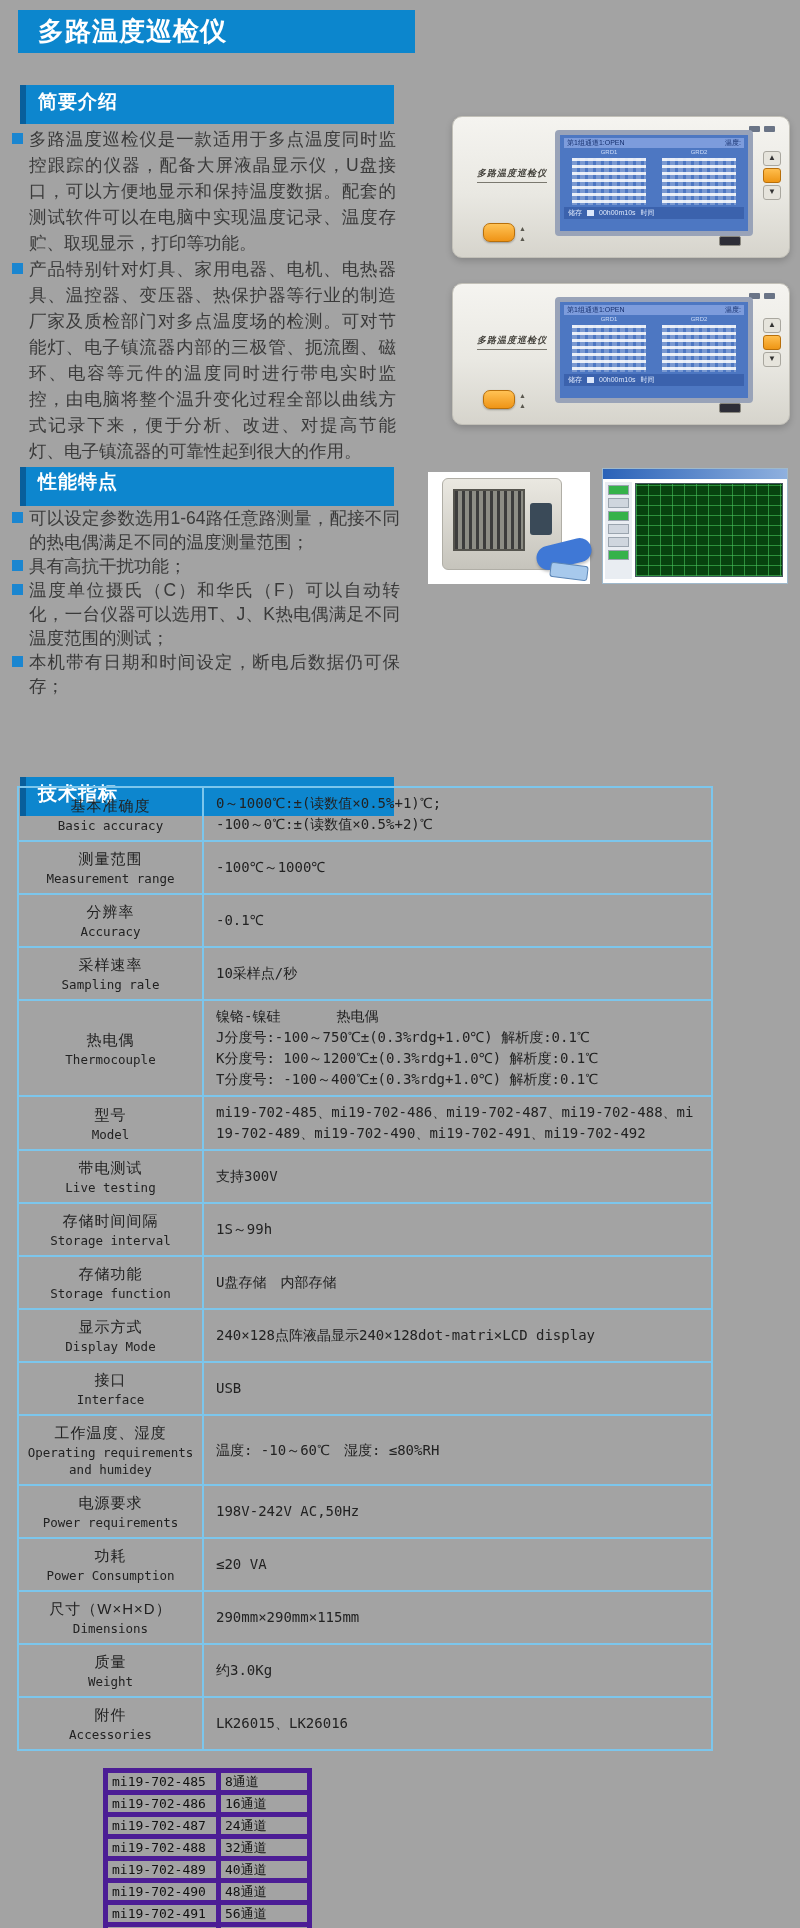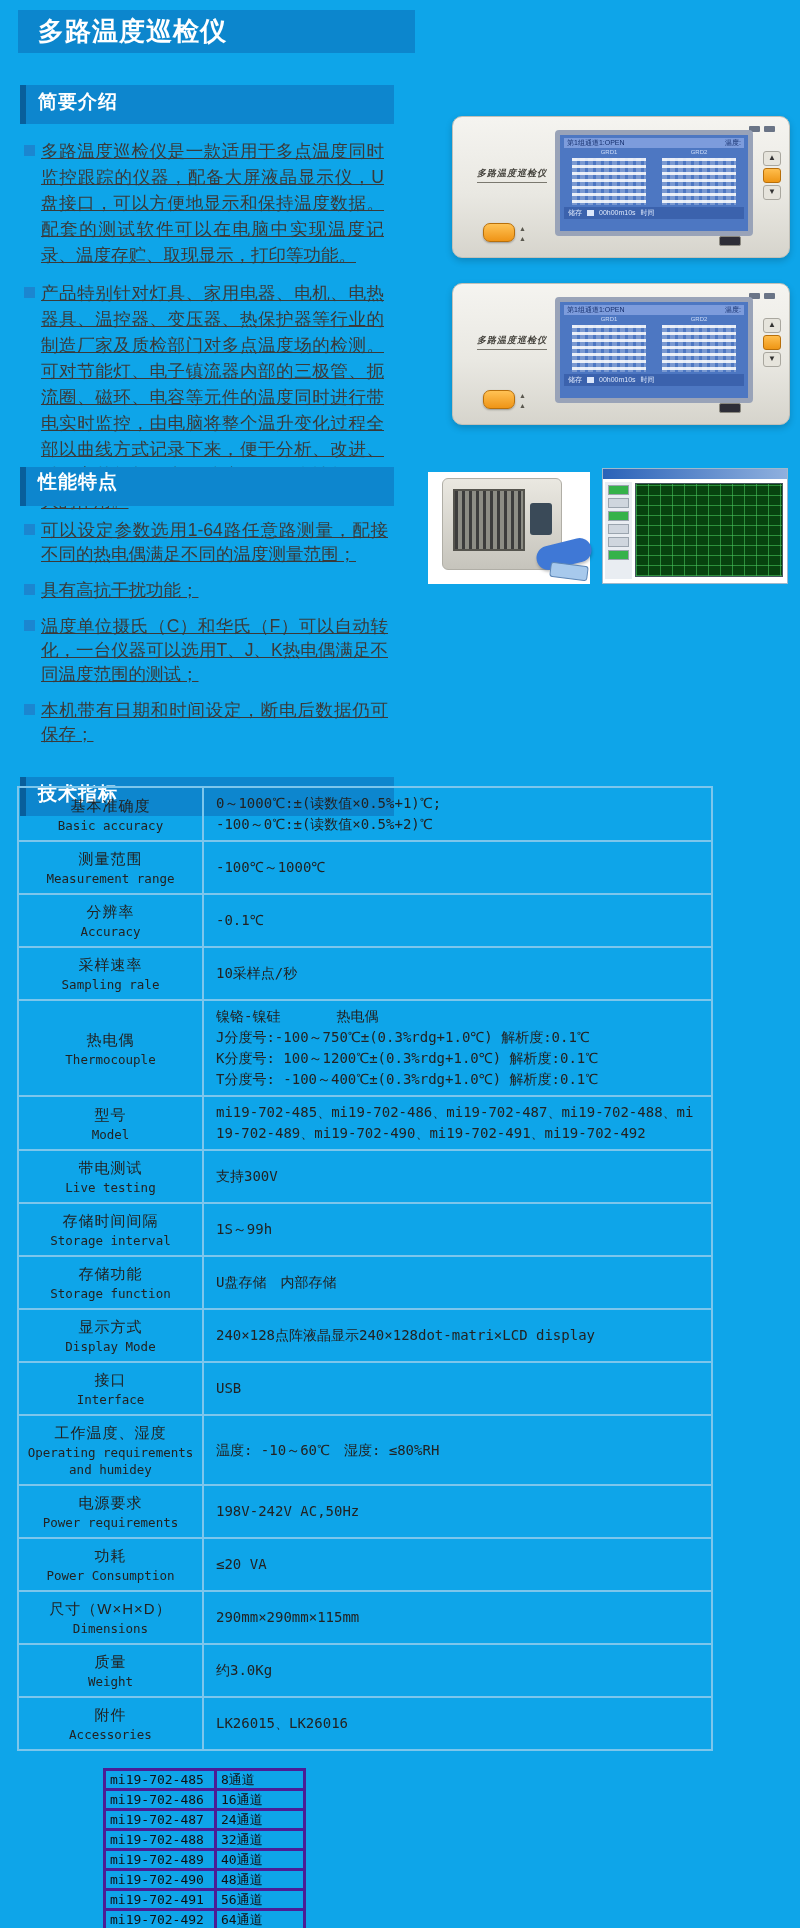--- a/index.html
+++ b/index.html
@@ -1,33 +1,33 @@
 <!DOCTYPE html>
 <html><head>
 <meta charset="utf-8">
 <style>
   html,body { margin:0; padding:0; background:#ffffff; }
-  .page { position:relative; width:800px; height:1928px; background:#0ea5e9; overflow:hidden;
+  .page { position:relative; width:800px; height:1928px; background:#a3a3a3; overflow:hidden;
           font-family:"Liberation Sans","DejaVu Sans",sans-serif; color:#333; }
 
   
   .title-bar { position:absolute; left:18px; top:10px; width:397px; height:43px;
                background:#0c86cd; color:#fff; font-size:26px; font-weight:bold;
                line-height:43px; padding-left:20px; box-sizing:border-box; letter-spacing:1px; }
   .bar { position:absolute; left:20px; width:374px; height:39px; background:#0d86ce;
          border-left:6px solid #085f9c; color:#fff; font-weight:bold; font-size:19px;
          line-height:33px; padding-left:12px; box-sizing:border-box; letter-spacing:1px; }
   .bar-intro { top:85px; } .bar-feat { top:467px;font-family:Liberation Mono, monospace; } .bar-spec { top:737px;margin-top:40px; }
 
   
   .intro-text { position:absolute; left:12px; top:126px; width:384px;
                 font-size:17.5px; line-height:26px; color:#3a3a3a; }
   .features-text { position:absolute; left:12px; top:506px; width:388px;
                    font-size:17.5px; line-height:24px; color:#3a3a3a; }
-  .bullet { position:relative; padding-left:17px; margin:12px; text-align:justify;text-decoration:underline; }
+  .bullet { position:relative; padding-left:17px; margin:0; text-align:justify; }
   .bullet .sq { position:absolute; left:0; top:7px; width:11px; height:11px; background:#1b86d0; }
   .features-text .bullet .sq { top:6px; }
 
   
   .device { position:absolute; left:452px; width:336px; height:140px;
             background:linear-gradient(180deg,#f5f4f0 0%,#e9e8e2 55%,#d6d4cc 100%);
             border:1px solid #c2c0b8; border-radius:10px; box-shadow:0 3px 7px rgba(0,0,0,.18); }
   .dev1 { top:116px; } .dev2 { top:283px; }
   .dev-label { position:absolute; left:24px; top:50px; font-size:9px; font-style:italic;
                font-weight:bold; color:#44423c; border-bottom:1px solid #7a786f;
@@ -89,21 +89,21 @@
   .lab .zh { font-size:15px; color:#222; line-height:22px; letter-spacing:1px; }
   .lab .en { font-size:12.5px; color:#222; line-height:17px;
              font-family:"DejaVu Sans Mono","Liberation Mono",monospace; }
   td.val { padding:5px 12px; font-size:14px; color:#222; line-height:21px; white-space:pre-line;
            font-family:"DejaVu Sans Mono","Liberation Mono",monospace; vertical-align:middle; }
   td.val.brk { word-break:break-all; }
 
   
   .model-table { position:absolute; left:103px; top:1768px; border-collapse:collapse;
                  font-family:"DejaVu Sans Mono","Liberation Mono",monospace; font-size:13px; color:#111; }
-  .model-table td { border:3px solid #4c1d95; padding:0 4px; height:17px; line-height:17px; }
+  .model-table td { border:5px solid #4c1d95; padding:0 4px; height:17px; line-height:17px; }
   .model-table td.m { width:100px; } .model-table td.c { width:78px;margin-left:9px; }
 </style>
 </head>
 <body>
 
 <div class="page">
 
   <div class="title-bar">多路温度巡检仪</div>
 
   <div class="bar bar-intro">简要介绍</div>

